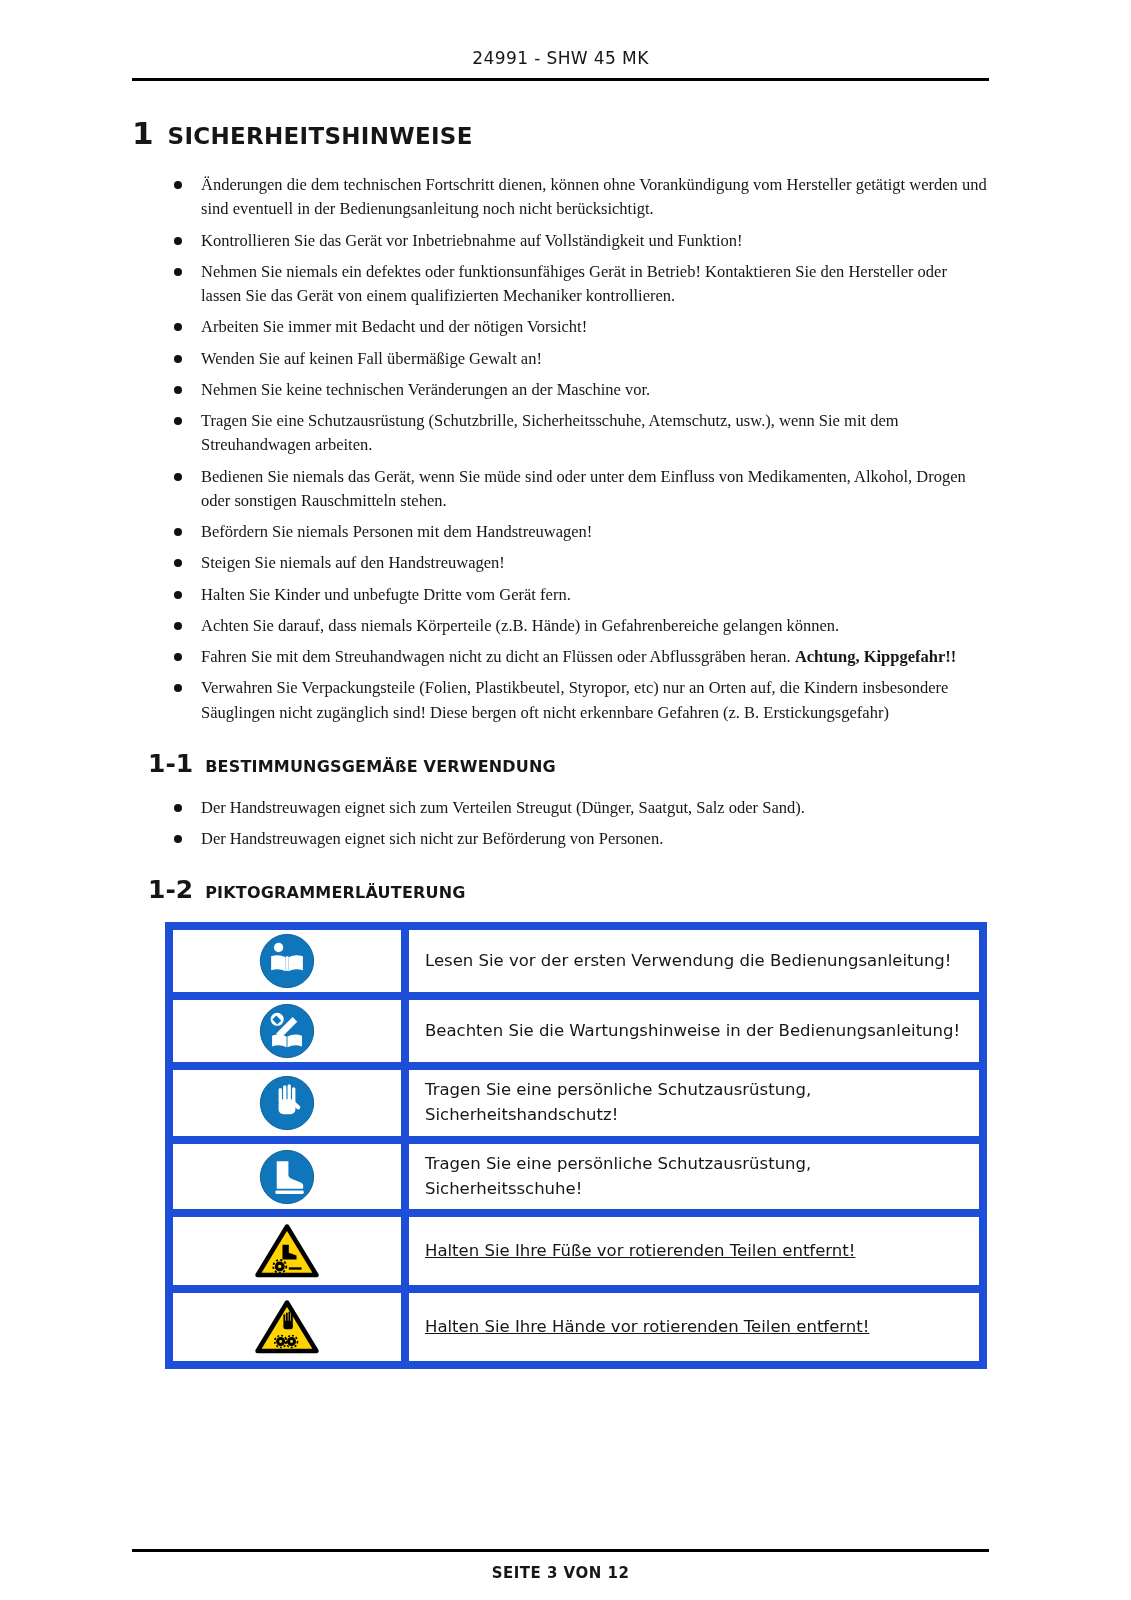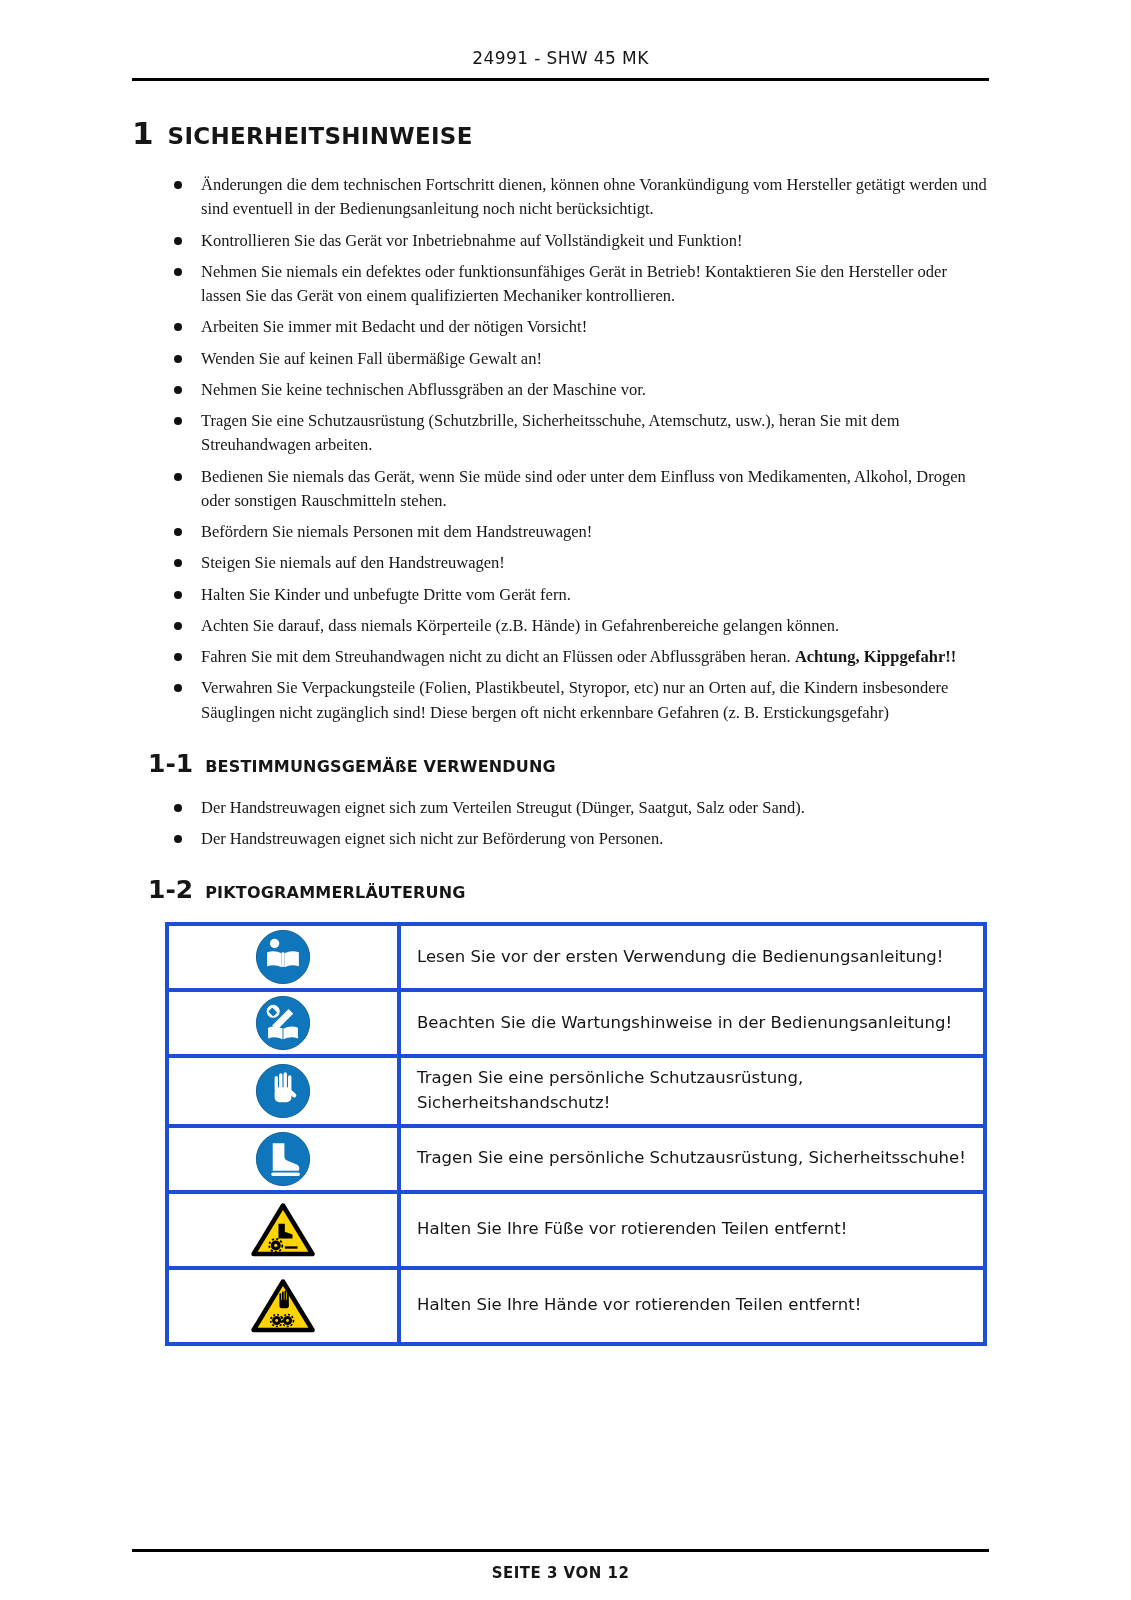--- a/index.html
+++ b/index.html
@@ -49,25 +49,25 @@
   }
   .bbold { font-weight: bold; }
 
   
   table.picto {
     border-collapse: collapse;
     margin: 4px 0 0 33px;
     width: 822px;
     table-layout: fixed;
   }
-  table.picto td { border: 4px solid #1d4ed8; }
+  table.picto td { border: 8px solid #1d4ed8; }
   td.icon-cell { width: 222px; text-align: center; vertical-align: middle; padding: 3px; }
   td.text-cell { padding: 8px 16px; font-size: 16.5px; line-height: 1.5; vertical-align: middle; }
   tr.r-std  { height: 64px; }
-  tr.r-tall { height: 76px; }
+  tr.r-tall { height: 76px; text-decoration: underline; }
   td.icon-cell svg { display: inline-block; vertical-align: middle; }
 
   
   .doc-footer {
     position: absolute;
     left: 132px; right: 142px; bottom: 18px;
     text-align: center;
   }
   .footer-rule { height: 3px; background: #000; margin-bottom: 12px; }
   .page-info { font-size: 15px; font-weight: bold; letter-spacing: .5px; }
@@ -86,22 +86,22 @@
     <span class="num1">1</span>
     <span class="title1">SICHERHEITSHINWEISE</span>
   </h1>
 
   <ul class="bullets">
     <li><span>Änderungen die dem technischen Fortschritt dienen, können ohne Vorankündigung vom Hersteller getätigt werden und sind eventuell in der Bedienungsanleitung noch nicht berücksichtigt.</span></li>
     <li><span>Kontrollieren Sie das Gerät vor Inbetriebnahme auf Vollständigkeit und Funktion!</span></li>
     <li><span>Nehmen Sie niemals ein defektes oder funktionsunfähiges Gerät in Betrieb! Kontaktieren Sie den Hersteller oder lassen Sie das Gerät von einem qualifizierten Mechaniker kontrollieren.</span></li>
     <li><span>Arbeiten Sie immer mit Bedacht und der nötigen Vorsicht!</span></li>
     <li><span>Wenden Sie auf keinen Fall übermäßige Gewalt an!</span></li>
-    <li><span>Nehmen Sie keine technischen Abflussgräben an der Maschine vor.</span></li>
-    <li><span>Tragen Sie eine Schutzausrüstung (Schutzbrille, Sicherheitsschuhe, Atemschutz, usw.), heran Sie mit dem Streuhandwagen arbeiten.</span></li>
+    <li><span>Nehmen Sie keine technischen Veränderungen an der Maschine vor.</span></li>
+    <li><span>Tragen Sie eine Schutzausrüstung (Schutzbrille, Sicherheitsschuhe, Atemschutz, usw.), wenn Sie mit dem Streuhandwagen arbeiten.</span></li>
     <li><span>Bedienen Sie niemals das Gerät, wenn Sie müde sind oder unter dem Einfluss von Medikamenten, Alkohol, Drogen oder sonstigen Rauschmitteln stehen.</span></li>
     <li><span>Befördern Sie niemals Personen mit dem Handstreuwagen!</span></li>
     <li><span>Steigen Sie niemals auf den Handstreuwagen!</span></li>
     <li><span>Halten Sie Kinder und unbefugte Dritte vom Gerät fern.</span></li>
     <li><span>Achten Sie darauf, dass niemals Körperteile (z.B. Hände) in Gefahrenbereiche gelangen können.</span></li>
     <li><span>Fahren Sie mit dem Streuhandwagen nicht zu dicht an Flüssen oder Abflussgräben heran. </span><strong class="bbold">Achtung, Kippgefahr!!</strong></li>
     <li><span>Verwahren Sie Verpackungsteile (Folien, Plastikbeutel, Styropor, etc) nur an Orten auf, die Kindern insbesondere Säuglingen nicht zugänglich sind! Diese bergen oft nicht erkennbare Gefahren (z. B. Erstickungsgefahr)</span></li>
   </ul>
 
   <h2 class="sec">

